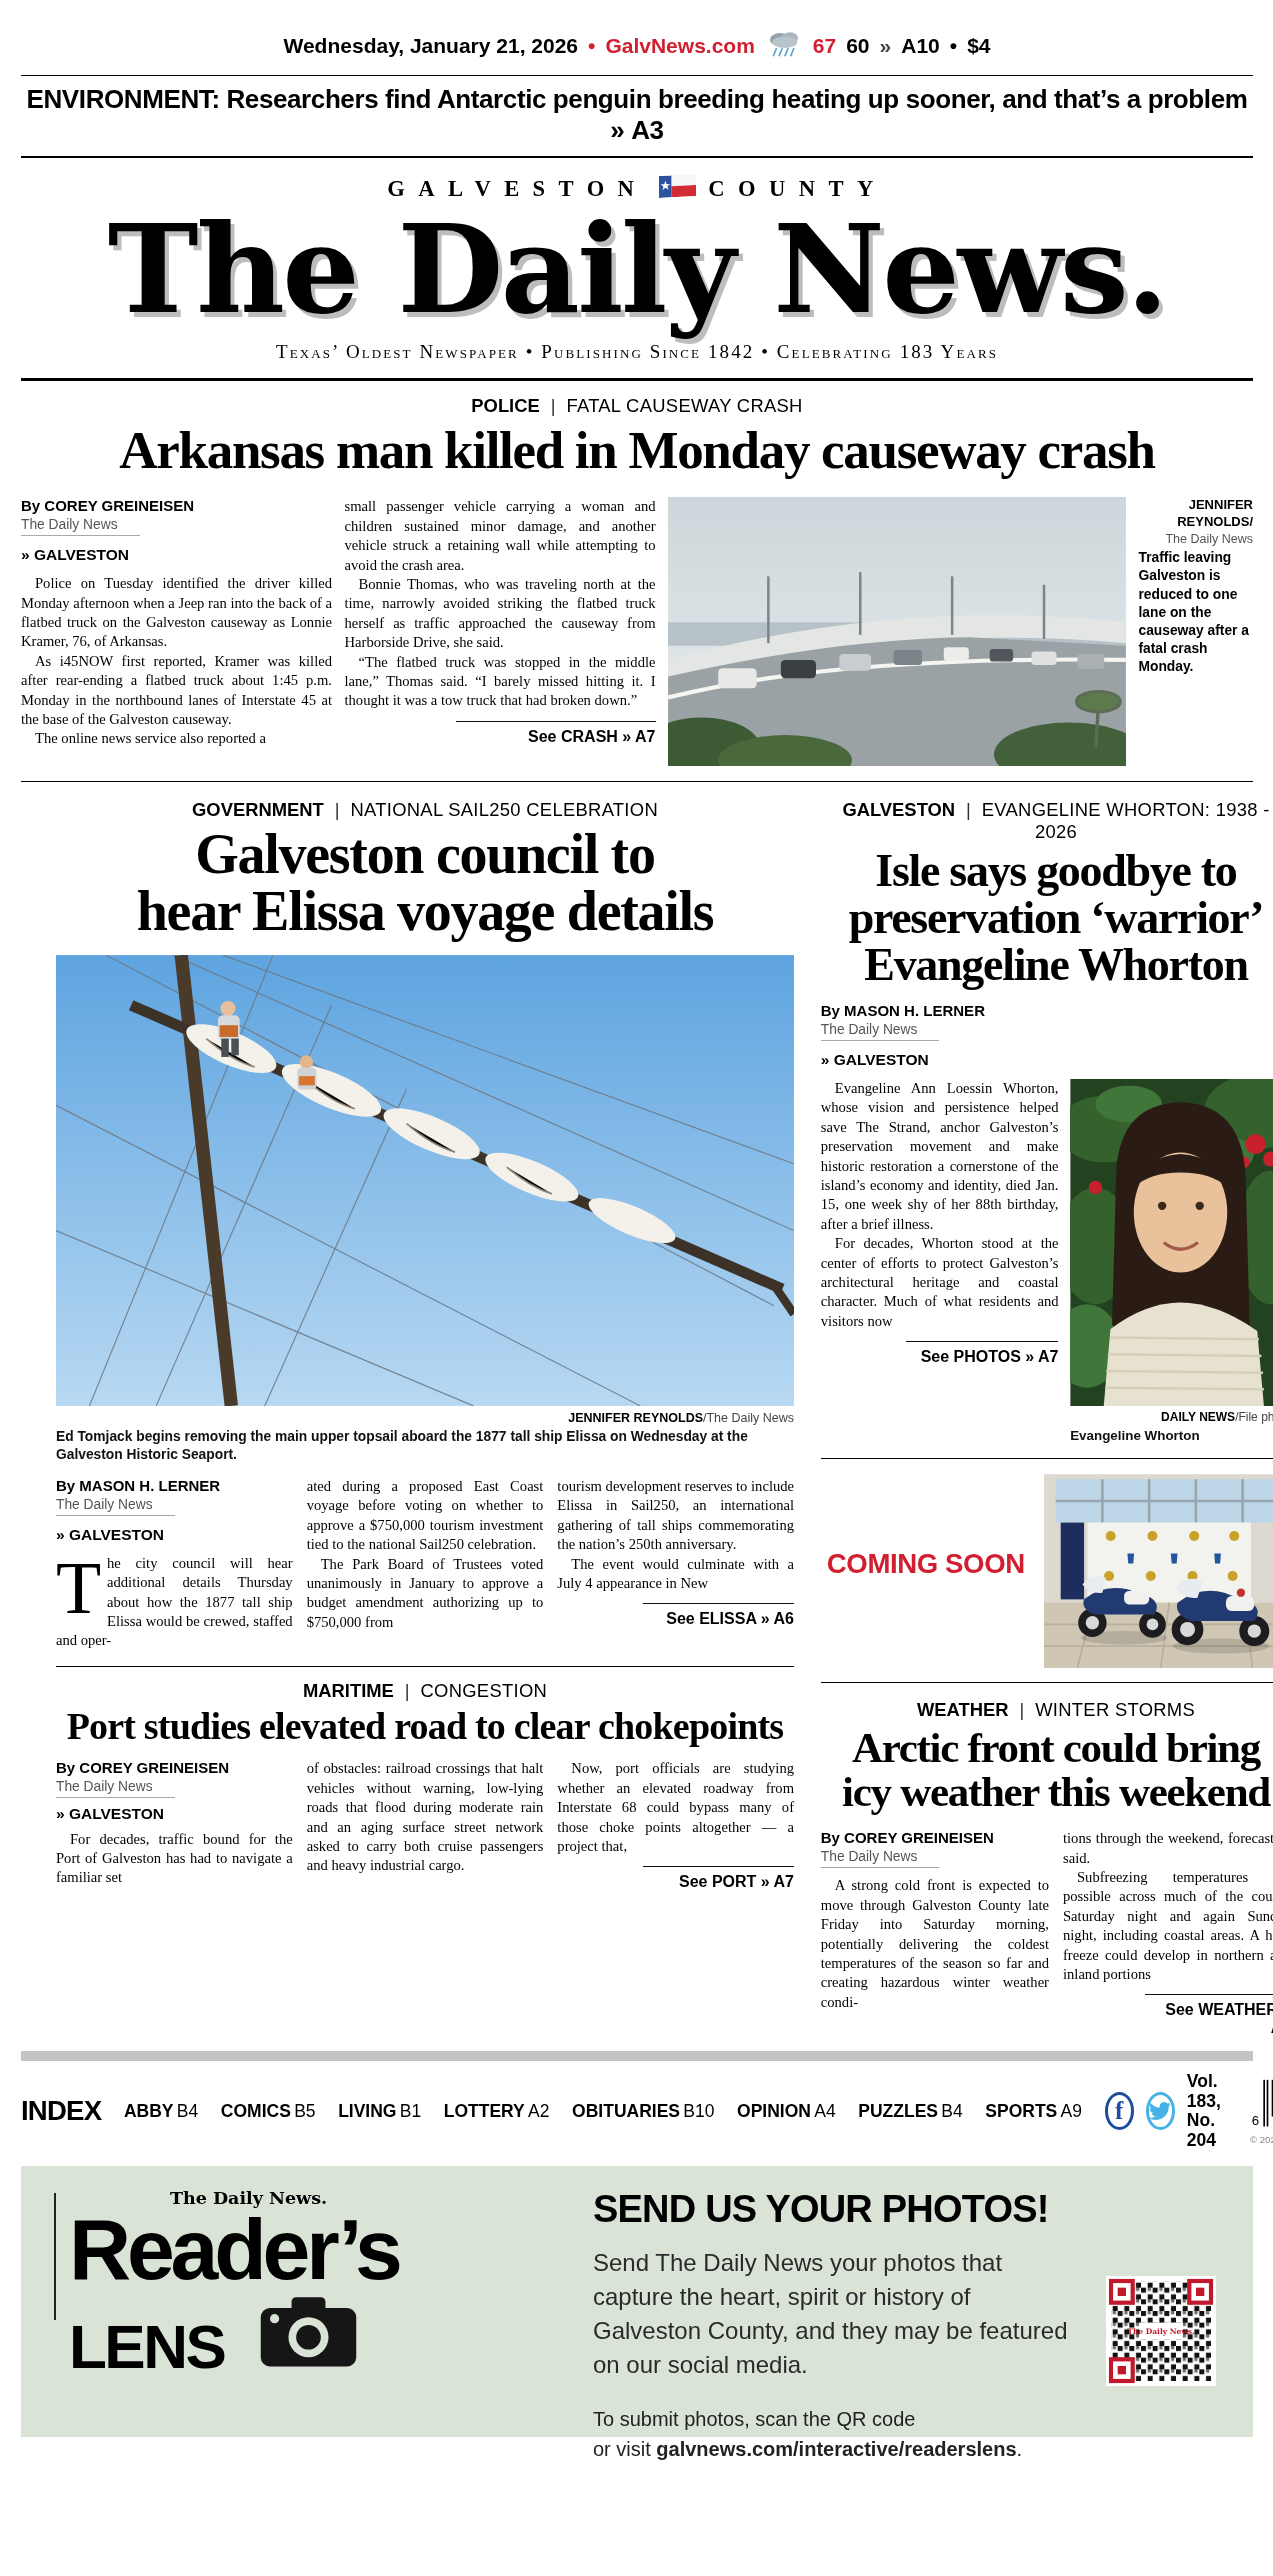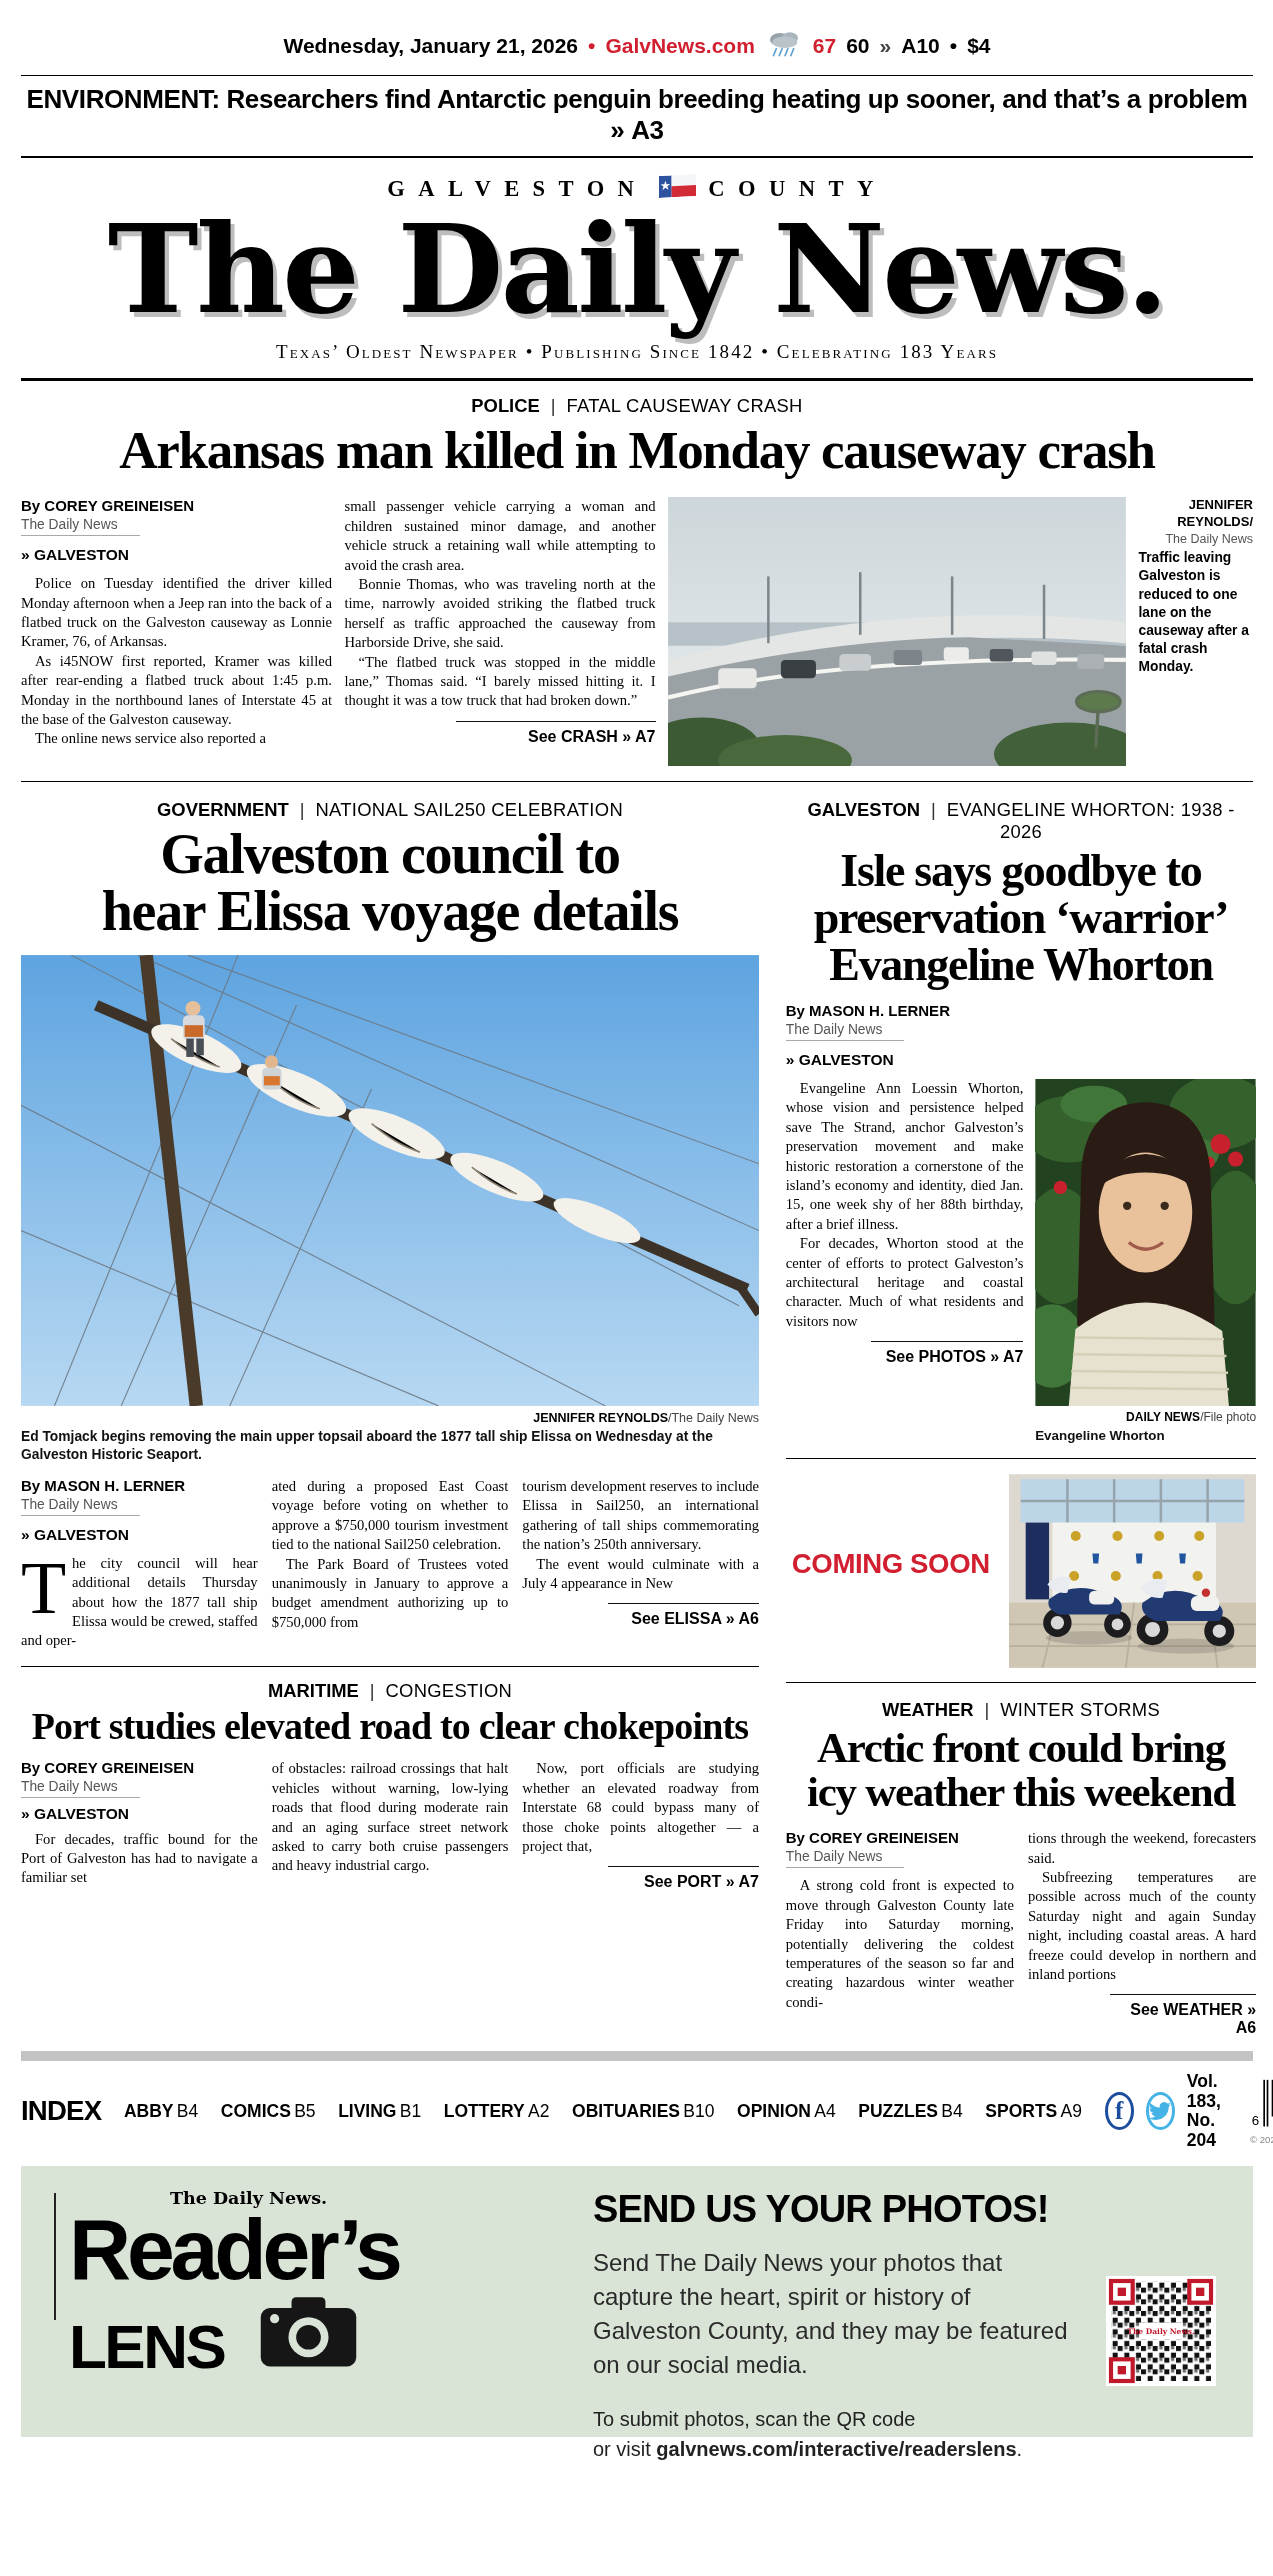--- a/index.html
+++ b/index.html
@@ -50,21 +50,21 @@
   .crash-photo svg { display:block; }
   .crash-cap-col { flex:1; font-size:13px; line-height:1.3; }
   .crash-cap-col .cap-credit { font-weight:800; text-align:right; font-size:13px; }
   .crash-cap-col .cap-org { color:#555; text-align:right; font-size:12.5px; margin-bottom:1.7px; }
   .crash-cap-col .cap-text { font-weight:600; font-size:13.8px; line-height:1.32; }
 
   .rule-h { border-top:1.3px solid #000; margin:0; }
 
   
   .lower { display:flex; margin-top:0; }
-  .lower-left { width:738px; flex:none; padding-top:3.3px; }
+  .lower-left { width:738px; flex:none; padding-top:3.3px;margin-left:35px; }
   .vdiv { width:0.8px; background:#000; margin:8.4px 13.4px 16.7px; }
   .lower-right { flex:1; padding-top:3.3px; }
 
   
   .elissa-headline { font-size:56px; margin:5px 0 15px; }
   .elissa-photo svg { display:block; }
   .story3 { display:flex; gap:14px; margin-top:13.4px; }
   .story3 .c { flex:1; }
   .dropcap { float:left; font-family:"Liberation Serif", serif; font-size:74px; line-height:0.75; padding:6.7px 5.8px 0 0; }
 

